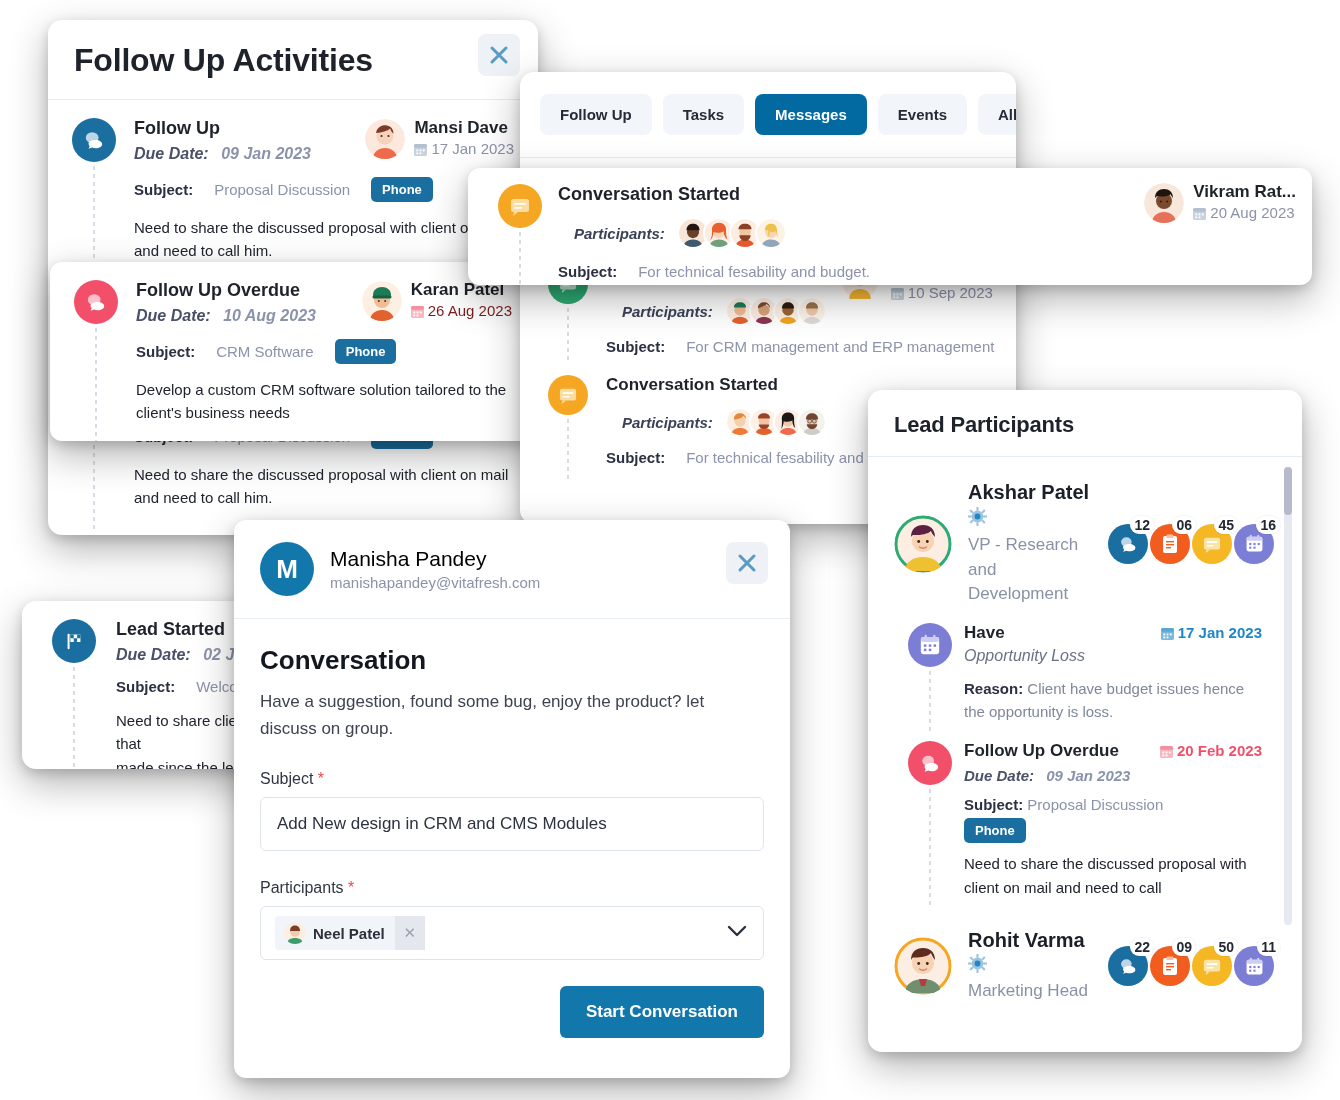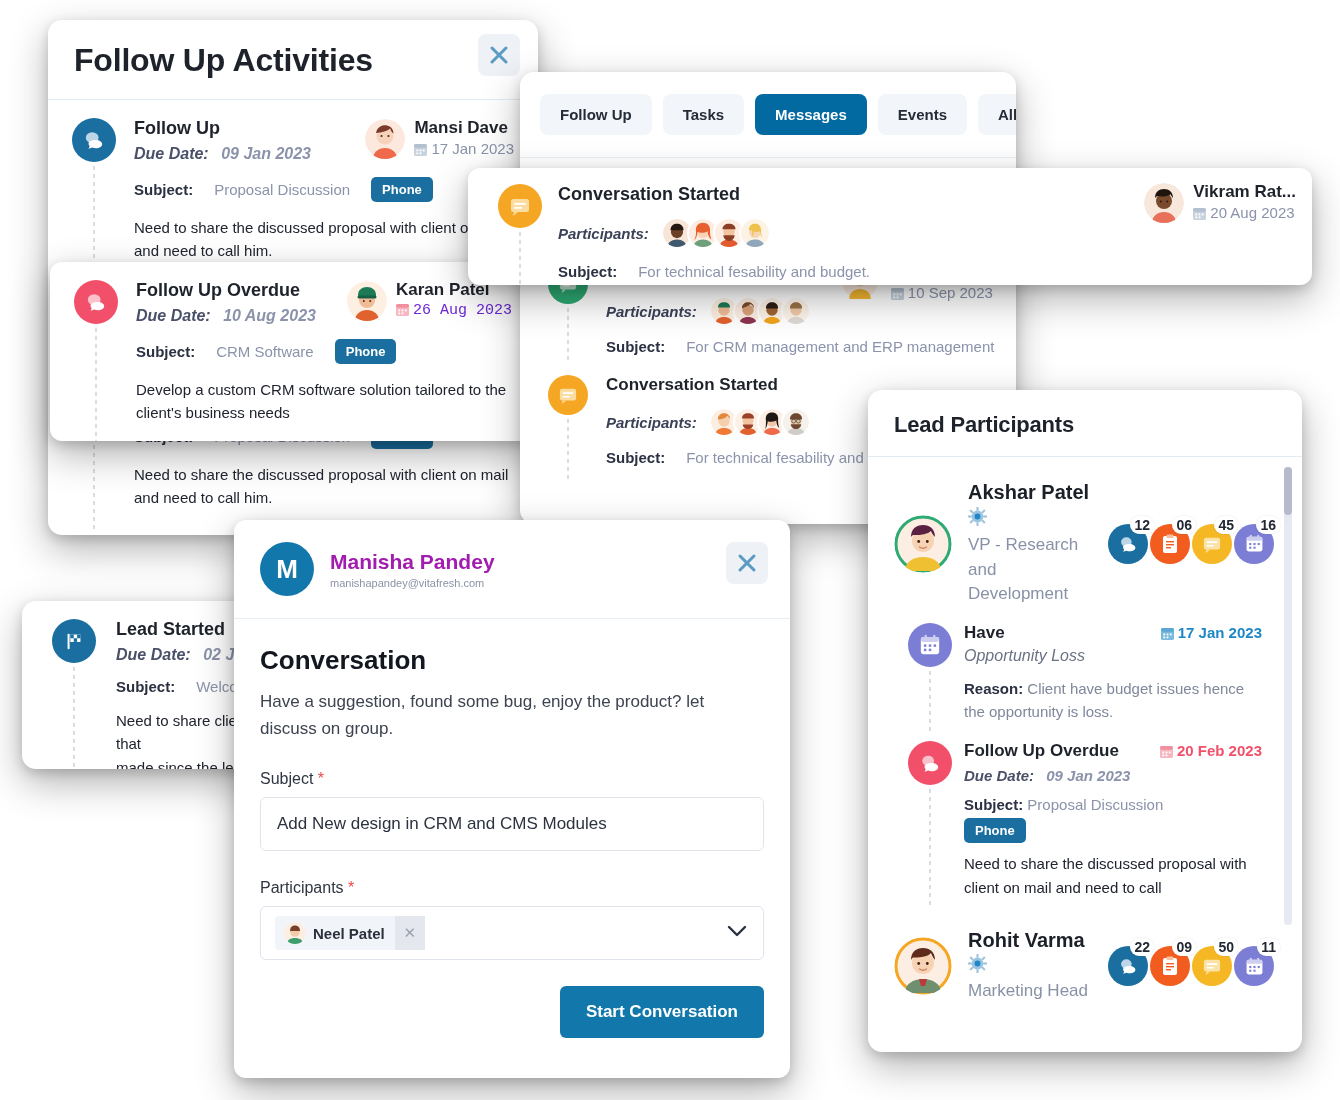--- a/index.html
+++ b/index.html
@@ -54,21 +54,21 @@
   .tl-sub .k { font-weight: bold; color: #2b3042; }
   .tl-sub .v { color: #8b93ab; }
   .chip-phone {
     background: #1a6fa0; color: #fff; font-size: 13px; font-weight: bold;
     border-radius: 5px; padding: 5px 11px;
   }
   .tl-body { margin-top: 14px; font-size: 15px; color: #20242f; line-height: 1.55; }
   .tl-person { display: flex; align-items: center; gap: 9px; flex-shrink: 0;}
   .tl-person .pn { font-size: 17px; font-weight: bold; color: #1e222b; white-space: nowrap;}
   .tl-person .pd { font-size: 15px; color: #8b93ab; margin-top: 2px; white-space: nowrap;}
-  .tl-person .pd.red { color: #6d28d9; font-family: Liberation Mono, monospace; }
+  .tl-person .pd.red { color: #7f1d1d; }
   .av { width: 40px; height: 40px; border-radius: 50%; overflow: hidden; flex-shrink:0; }
 
   
   #panel-followup { left: 48px; top: 20px; width: 490px; }
   #panel-followup .tl-wrap { padding-bottom: 10px; }
 
   
   #panel-overdue { left: 50px; top: 262px; width: 486px; border-radius: 12px;}
 
   
@@ -88,22 +88,22 @@
   
   #panel-convstarted { left: 468px; top: 168px; width: 844px; height: 117px; border-radius: 12px;}
 
   
   #panel-conv-modal { left: 234px; top: 520px; width: 556px; height: 558px; border-radius: 12px;}
   .cm-head { display: flex; align-items: center; gap: 16px; padding: 22px 26px; border-bottom: 1px solid #e7eef4; position: relative;}
   .cm-avatar {
     width: 54px; height: 54px; border-radius: 50%; background: #1278ab; color:#fff;
     display:flex; align-items:center; justify-content:center; font-size: 26px; font-weight: bold;
   }
-  .cm-name { font-size: 21px; font-weight: bold; color:#a21caf; }
-  .cm-mail { font-size: 11px; color:#8a93a6; margin-top: 3px;}
+  .cm-name { font-size: 21px; font-weight: normal; color:#000000; }
+  .cm-mail { font-size: 15px; color:#8a93a6; margin-top: 3px;}
   .cm-body { padding: 26px 26px 0 26px; }
   .cm-h2 { font-size: 26px; font-weight: bold; color: #131720; }
   .cm-desc { font-size: 17px; color: #3d4350; line-height: 1.6; margin-top: 12px;}
   .cm-label { font-size: 16px; color: #2f3542; margin-top: 28px; }
   .cm-label .req { color: #f0474a; }
   .cm-input {
     margin-top: 9px; width: 100%; height: 54px; border: 1px solid #dfe4ec; border-radius: 6px;
     padding: 0 16px; font-size: 17px; color: #2c3240; background: #fff;
     font-family: "Liberation Sans", sans-serif;
   }
@@ -144,21 +144,21 @@
                   background: #e7e9f2; border-radius: 4px;}
   .scroll-thumb { position:absolute; left:0; top:0; width: 8px; height: 48px;
                   background:#b7bacd; border-radius: 4px; cursor: pointer;}
 
   .lp-event-date { font-size: 15px; color: #1e87c8; font-weight: bold; white-space: nowrap;}
   .lp-event-date.red { color: #f2506a; }
   .cal { display:inline-block; vertical-align: -2px; margin-right: 4px;}
 
   .ital { font-style: italic; color:#6b7285; font-size: 16px; margin-top: 4px;}
 
-  .participants-row { display:flex; align-items:center; gap: 12px; margin-top: 12px;}
+  .participants-row { display:flex; align-items:center; gap: 12px; margin-top: 12px; margin-left: 16px;}
   .participants-row .k { font-size: 15px; font-weight: bold; font-style: italic; color: #3b4258;}
   .stack { display:flex; }
   .stack .av { width: 30px; height: 30px; margin-right: -6px; border: 2px solid #fff; }
 </style>
 </head>
 <body>
 
 <div id="stage">
 
   <div class="panel" id="panel-followup">

